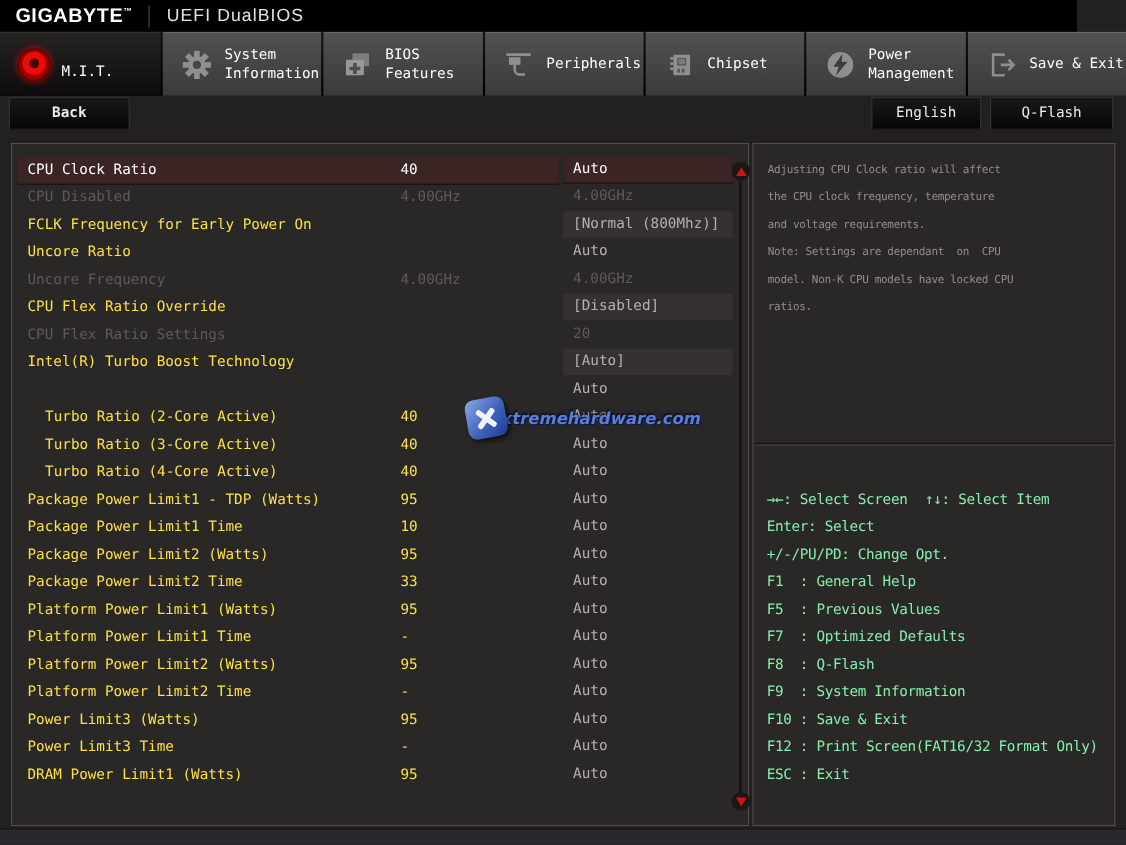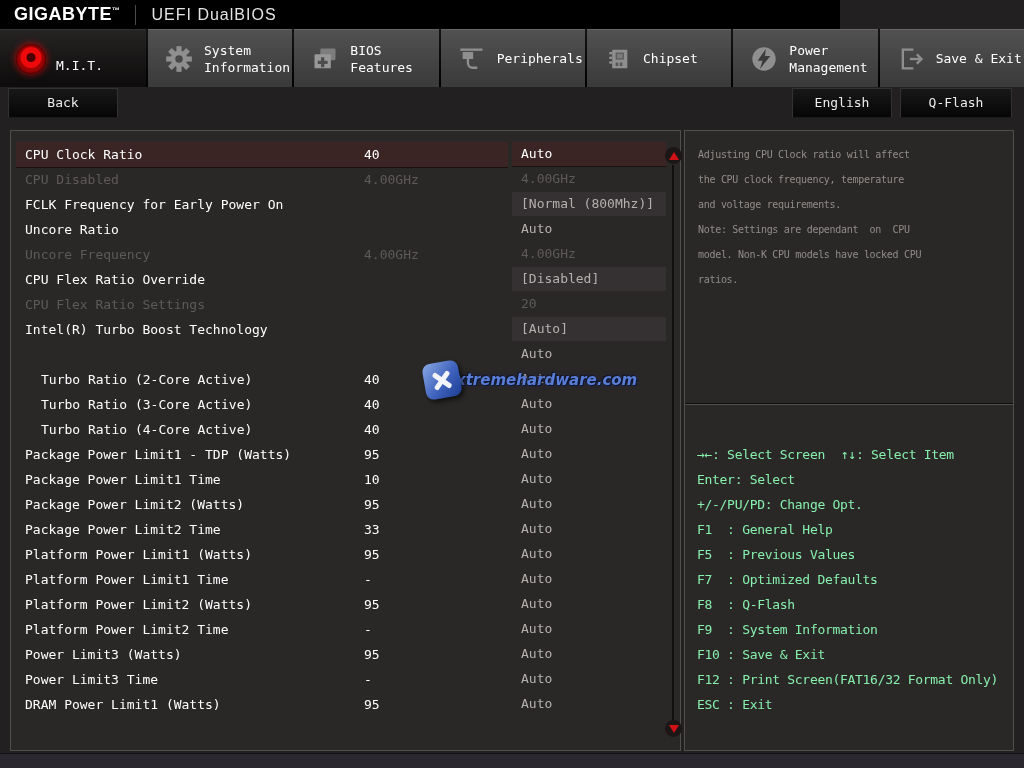--- a/index.html
+++ b/index.html
@@ -6,21 +6,21 @@
   html,body { width:1024px; height:768px; overflow:hidden; }
   body {
     position:relative;
     background:#232021;
     font-family:"DejaVu Sans Mono", monospace;
     -webkit-font-smoothing:none;
   }
 
   
   .topbar {
-    position:absolute; left:0; top:0; width:840px; height:29px;
+    position:absolute; left:0; top:0; width:979px; height:29px;
     background:#000; display:flex; align-items:center;
   }
   .brand {
     font-family:"Liberation Sans", sans-serif; font-weight:bold;
     color:#fff; font-size:18px; letter-spacing:.5px; padding-left:14px;
   }
   .brand sup { font-size:8px; }
   .topbar-divider { width:1px; height:20px; background:#4a4a4a; margin:0 16px 0 14px; }
   .bios-title {
     font-family:"Liberation Sans", sans-serif; color:#e4e4e4;
@@ -56,42 +56,42 @@
   }
 
   
   .btn {
     position:absolute; top:88px; height:30px;
     background:linear-gradient(#181818,#060606);
     border:1px solid #323232; border-bottom-color:#1a1a1a;
     color:#ececec; font-size:13px; text-align:center; line-height:28px;
     font-family:"DejaVu Sans Mono", monospace; cursor:pointer;
   }
-  .btn-back   { left:8px;   width:110px; }
+  .btn-back   { left:8px;   width:110px;font-weight:bold; }
   .btn-lang   { left:792px; width:100px; }
   .btn-qflash { left:900px; width:112px; }
 
   
   .list-panel {
     position:absolute; left:10px; top:130px; width:671px; height:621px;
     background:#2a2727; border:1px solid #524e4e;
   }
   .info-panel {
     position:absolute; left:684px; top:130px; width:330px; height:621px;
     background:#2a2727; border:1px solid #524e4e;
   }
   .info-divider { position:absolute; left:0; top:272px; width:100%; height:2px; background:#0e0c0c; border-bottom:1px solid #524e4e; }
 
   
   .rows { position:absolute; left:0; top:11px; width:100%; }
   .row { position:relative; height:25px; }
   .row-main { position:absolute; left:5px; top:0; width:492px; height:25px; }
   .row-label, .row-mid {
     position:absolute; top:0; line-height:25px; font-size:13px;
-    color:#ffffff; white-space:pre;
+    color:#fde047; white-space:pre;
   }
   .row-label { left:9px; }
   .row-label.indent { left:25px; }
   .row-mid { left:348px; }
   .row-val {
     position:absolute; left:501px; top:0; width:154px; height:24px;
     line-height:24px; font-size:13px; color:#b5b1ae;
     padding-left:9px; white-space:pre;
   }
   .row-val.boxed { background:#353132; }

